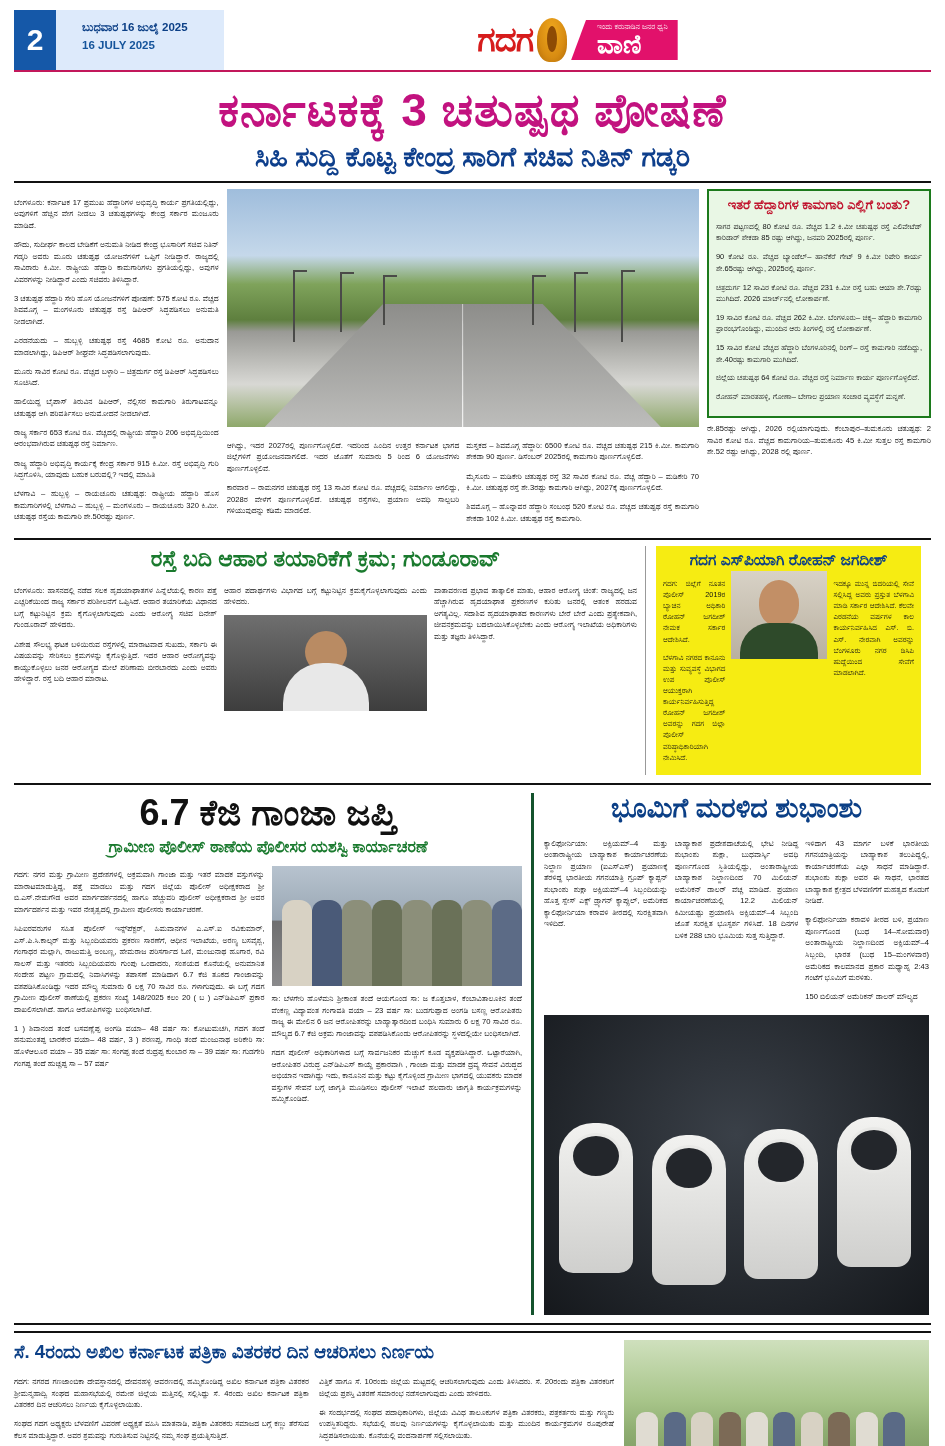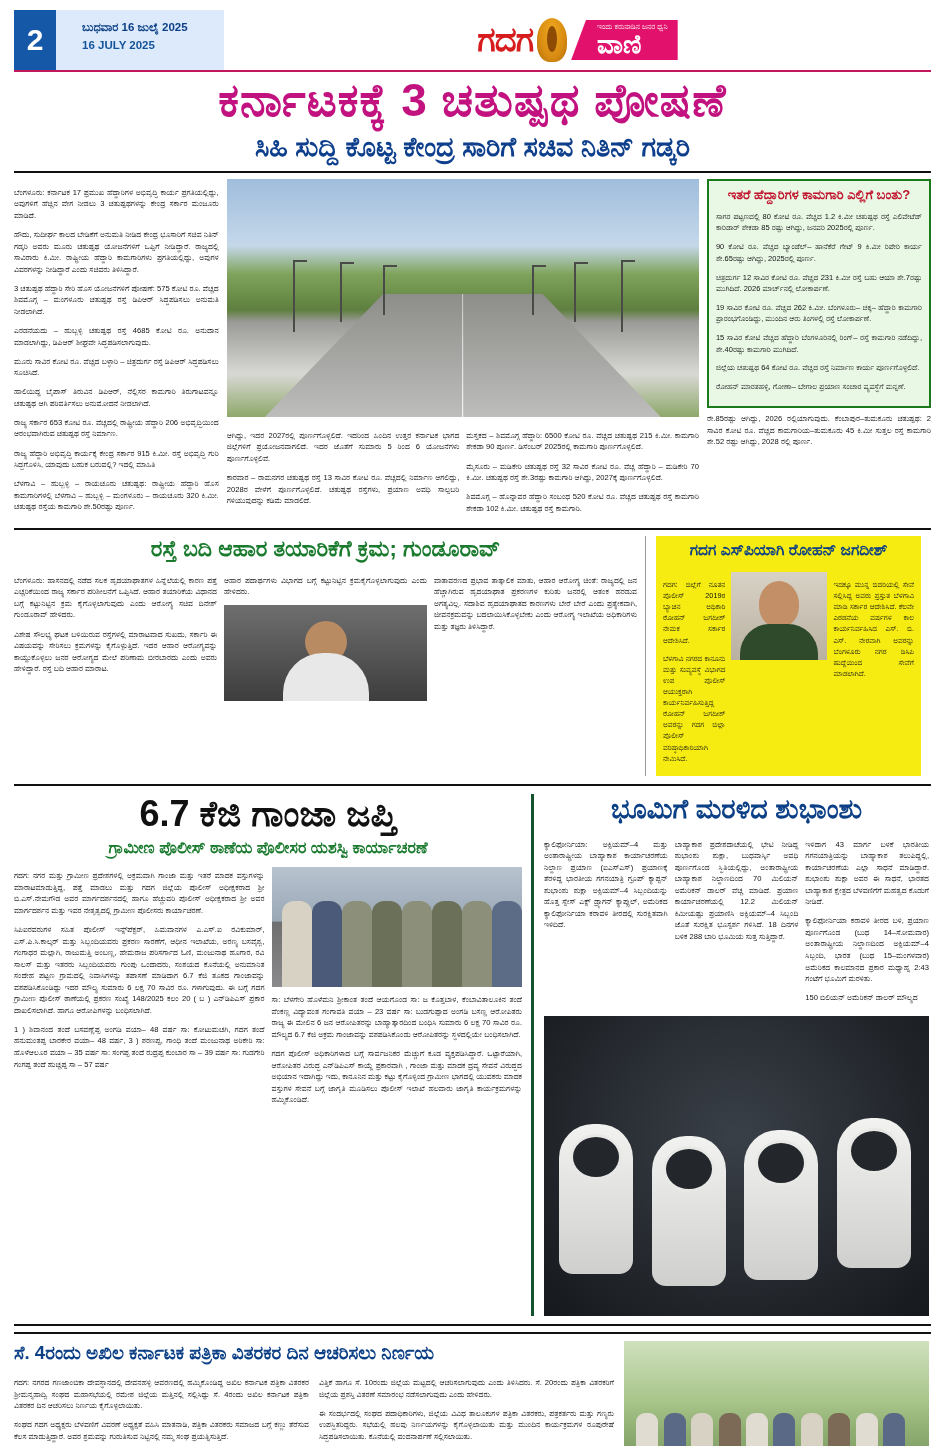--- a/index.html
+++ b/index.html
@@ -85,21 +85,21 @@
     border-left: 1px solid #bbb;
     display: flex;
     align-items: center;
     justify-content: center;
     font-family: "Liberation Serif", serif;
     font-size: 13.5px;
     font-weight: bold;
   }
 
   
-  .headline-zone { border-bottom: 2px solid #111; padding: 2px 0 8px; }
+  .headline-zone { border-bottom: 2px solid #111; padding: 12px 0 8px; }
   .main-headline {
     font-size: 46px;
     font-weight: bold;
     color: #c2127f;
     text-align: center;
     line-height: 1.15;
     letter-spacing: 1px;
   }
   .sub-headline {
     font-size: 27px;
@@ -173,21 +173,21 @@
   }
   .portrait::before{
     content:""; position:absolute; left:50%; top:16%; transform:translateX(-50%);
     width:42px;height:42px;border-radius:50%;background:#b98b63;
   }
   .portrait::after{
     content:""; position:absolute; left:50%; bottom:0; transform:translateX(-50%);
     width:86px;height:48px;border-radius:40px 40px 0 0;background:#e8e8e8;
   }
   .yellowbox { background:#f6ec12; padding:5px 7px; height:100%; }
-  .yellowbox h3 { margin:0 0 13px; font-size:15.5px; font-weight:bold; color:#0b3f86; text-align:center; }
+  .yellowbox h3 { margin:0 0 2px; font-size:15.5px; font-weight:bold; color:#0b3f86; text-align:center; }
   .yb-row { display:flex; gap:6px; }
   .yb-row .body-text { font-size:7.3px; }
   .mugshot {
     width:96px; height:88px; flex:0 0 96px;
     background: linear-gradient(#d8d2c6,#b9b0a0);
     position:relative; overflow:hidden;
   }
   .mugshot::before{
     content:""; position:absolute; left:50%; top:10%; transform:translateX(-50%);
     width:40px;height:46px;border-radius:50% 50% 45% 45%;background:#c28f66;

